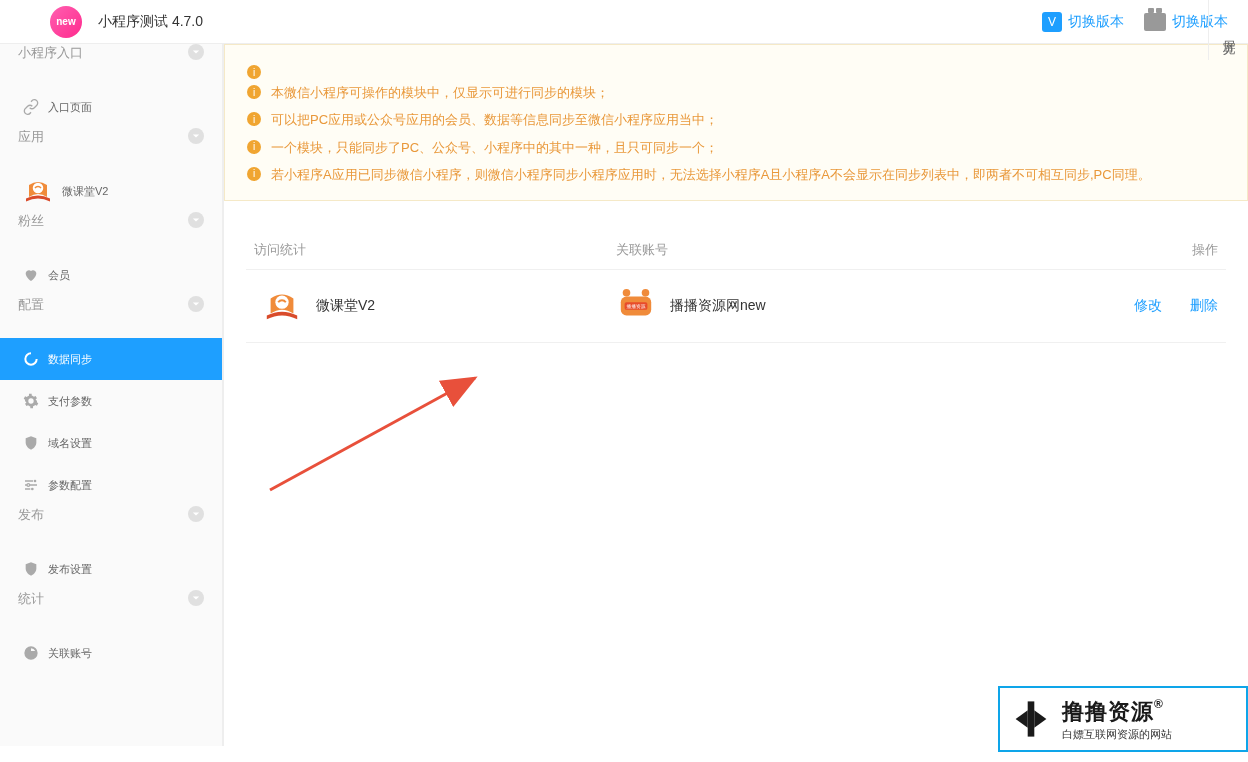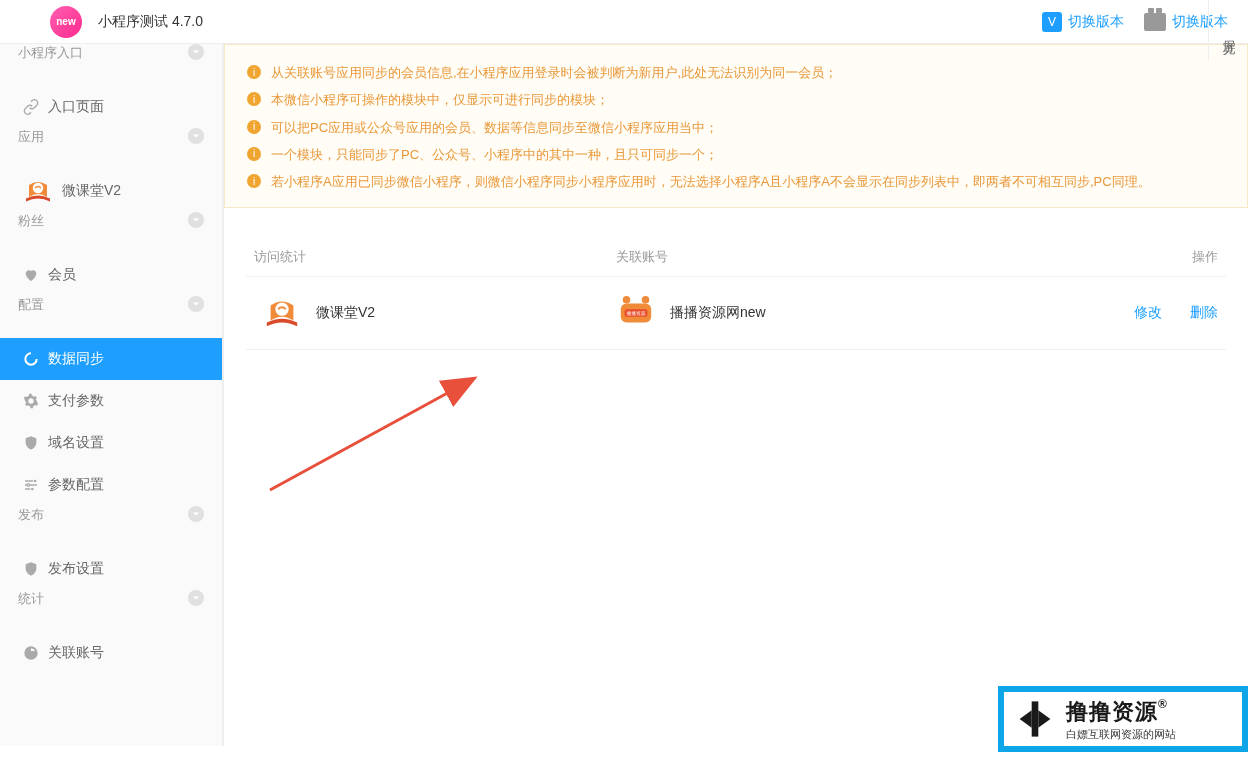--- a/index.html
+++ b/index.html
@@ -15,21 +15,21 @@
     .header-action .icon-bc { width: 22px; height: 18px; background: #999; border-radius: 2px; margin-right: 6px; position: relative; }
     .header-action .icon-bc::before { content:""; position:absolute; top:-5px; left:4px; width:6px; height:5px; background:#999; border-radius:1px; box-shadow:8px 0 0 #999; }
     
     .side-btn { position: absolute; right: 0; top: 0; width: 40px; height: 60px; border-left: 1px solid #eee; display: flex; align-items: center; justify-content: center; writing-mode: vertical-lr; font-size: 13px; color: #666; cursor: pointer; }
     
     .main { display: flex; height: calc(100% - 60px); }
     .sidebar { width: 223px; background: #fafafa; border-right: 1px solid #eee; overflow-y: auto; }
     .side-group { height: 42px; display: flex; padding: 0 18px; color: #999; font-size: 13px; justify-content: space-between; }
     .side-group .chev { width: 16px; height: 16px; background: #e0e0e0; border-radius: 50%; display: flex; align-items: center; justify-content: center; }
     .side-group .chev svg { fill: #fff; }
-    .side-item { height: 42px; display: flex; align-items: center; padding: 0 18px 0 48px; color: #666; font-size: 14px; cursor: pointer; position: relative; }
+    .side-item { height: 42px; display: flex; align-items: center; padding: 0 18px 0 48px; color: #666; font-size: 11px; cursor: pointer; position: relative; }
     .side-item .side-icon { position: absolute; left: 22px; width: 18px; height: 18px; display: flex; align-items: center; justify-content: center; }
     .side-item.active { background: #1e9fff; color: #fff; }
     .side-item.active .side-icon svg { fill: #fff; }
     .side-icon svg { fill: #aaa; }
     .side-item-wkt { padding-left: 22px; }
     .wkt-icon { width: 32px; height: 32px; margin-right: 8px; display: flex; align-items: center; justify-content: center; }
     
     .content { flex: 1; padding: 0; background: #fff; overflow: hidden; border-left: 1px solid #eee; }
     .notice { margin: 0; padding: 14px 22px 12px; background: #fffdf5; border: 1px solid #f5e9c7; color: #e9983a; font-size: 13px; line-height: 2.1; }
     .notice .nline { display: flex; align-items: flex-start; }
@@ -42,21 +42,21 @@
     .col-3 { width: 100px; text-align: right; padding-right: 8px; }
     .trow { display: flex; align-items: center; padding: 16px 0; border-bottom: 1px solid #f0f0f0; }
     .cell-app { display: flex; align-items: center; }
     .app-icon { width: 40px; height: 40px; margin-left: 8px; margin-right: 14px; display:flex; align-items:center; justify-content:center; }
     .acct-icon { width: 40px; height: 40px; margin-right: 14px; display:flex; align-items:center; justify-content:center; }
     .act-links { display: flex; gap: 28px; justify-content: flex-end; padding-right: 8px; }
     .act-links a { color: #1e9fff; text-decoration: none; cursor: pointer; }
     
     .arrow { position: absolute; left: 260px; top: 370px; pointer-events: none; }
     
-    .watermark { position: absolute; right: 0; bottom: 10px; width: 250px; height: 66px; background: #fff; border: 6px solid #0ea5e9; display: flex; align-items: center; padding: 4px 8px; }
+    .watermark { position: absolute; right: 0; bottom: 10px; width: 250px; height: 66px; background: #fff; border: 2px solid #0ea5e9; display: flex; align-items: center; padding: 4px 8px; }
     .wm-logo { width: 46px; height: 46px; display:flex; align-items:center; justify-content:center; }
     .wm-text { display: flex; flex-direction: column; margin-left: 8px; }
     .wm-big { font-size: 22px; font-weight: 900; color: #1a1a1a; letter-spacing: 1px; }
     .wm-big sup { font-size: 12px; vertical-align: top; }
     .wm-small { font-size: 11px; color: #333; }
   </style>
 </head>
 <body>
 
 <div class="page">
@@ -207,21 +207,20 @@
             </svg>
           </span>
         <span>关联账号</span>
       </div>
     </div>
 
     <div class="content">
       <div class="notice">
         <div class="nline">
             <span class="ni">i</span>
-            <span>从关联账号应用同步的会员信息,在小程序应用登录时会被判断为新用户,此处无法识别为同一会员；</span>
           </div>
         <div class="nline">
             <span class="ni">i</span>
             <span>本微信小程序可操作的模块中，仅显示可进行同步的模块；</span>
           </div>
         <div class="nline">
             <span class="ni">i</span>
             <span>可以把PC应用或公众号应用的会员、数据等信息同步至微信小程序应用当中；</span>
           </div>
         <div class="nline">

